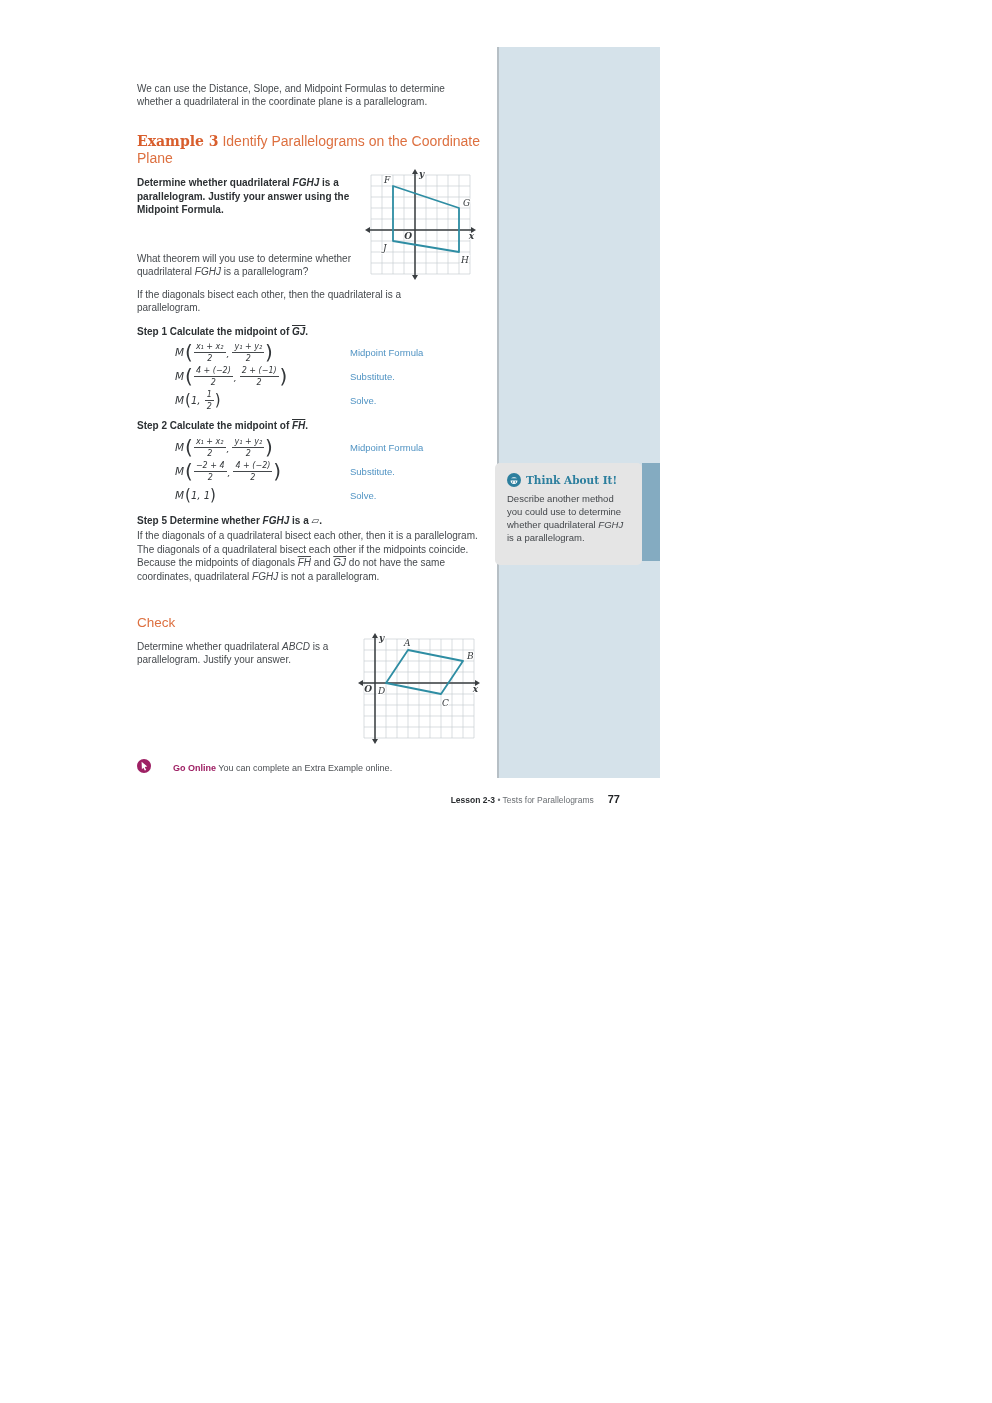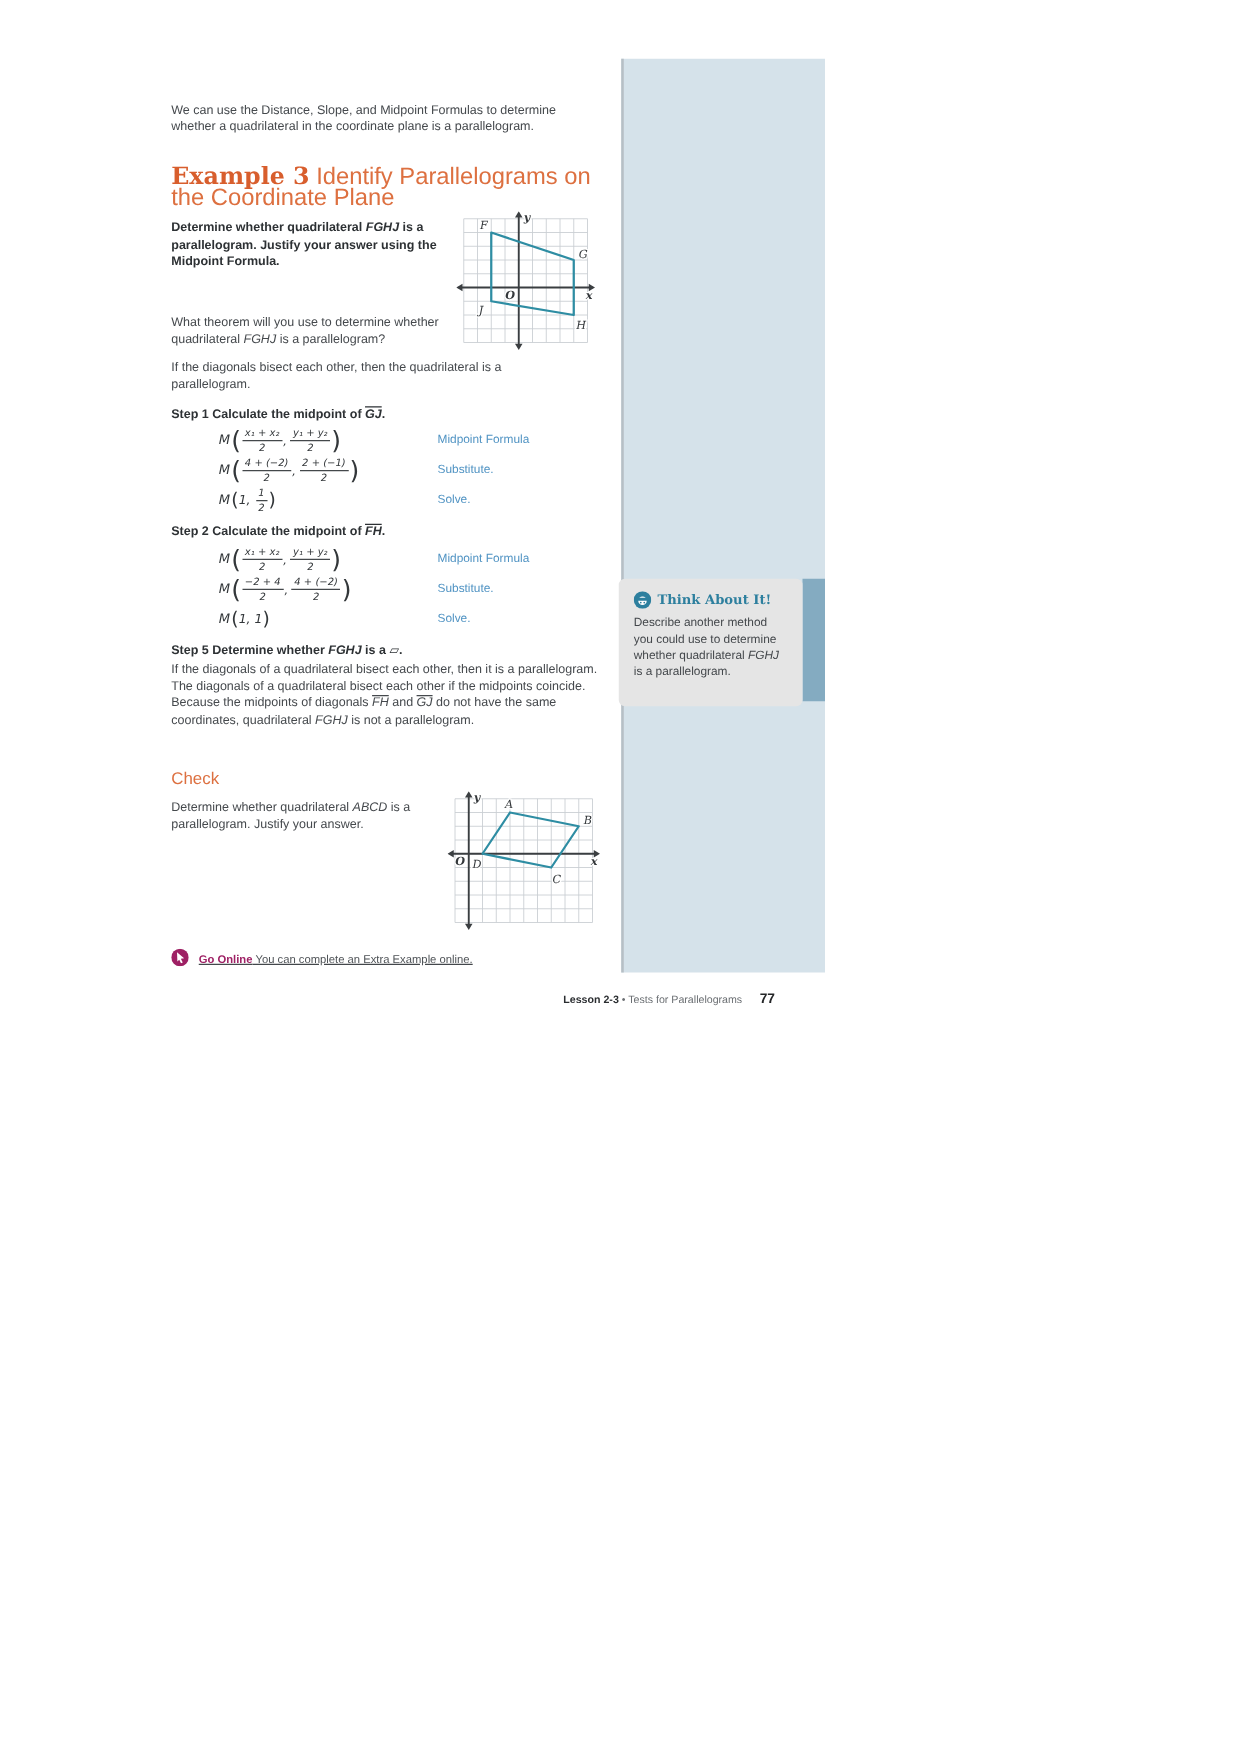--- a/index.html
+++ b/index.html
@@ -10,21 +10,21 @@
   }
   .abs { position:absolute; }
 
   
   .body-text { font-size:10px; line-height:13px; color:#45494d; }
   .bold-text { font-size:10px; line-height:13.5px; font-weight:bold; color:#2d3134; }
   .seg-i { font-style:italic;margin-top:27px; }
   .seg-io { font-style:italic; text-decoration:overline; }
   .seg-sym { font-style:normal; font-family:"DejaVu Sans", sans-serif; }
 
-  .example-heading { font-size:19px; line-height:17px; }
+  .example-heading { font-size:14px; line-height:17px; }
   .example-label { font-family:"DejaVu Serif", serif; font-weight:bold; color:#d85e2d; }
   .example-title { color:#dd7040; }
   .check-heading { font-size:13.5px; color:#dd7040; }
 
   .step-heading { font-size:10px; font-weight:bold; color:#2d3134; }
 
   
   .math-block { width:345px; }
   .math-row { position:relative; height:24px; display:flex; align-items:center; padding-left:38px; }
   .mexp { display:inline-flex; align-items:center; font-style:italic; color:#33373a;
@@ -43,21 +43,21 @@
 
   
   .sidebar { background:#d5e2ea; border-left:2px solid #b6bfc5; }
   .think-box { background:#e5e5e5; border-radius:5px; padding:10px 12px 11px; }
   .think-strip { background:#84abc1; }
   .think-title-row { display:flex; align-items:center; gap:5px; margin-bottom:5px; }
   .think-title { font-family:"DejaVu Serif", serif; font-size:10.5px; font-weight:bold; color:#2d7f9e; }
   .think-body { font-size:9.5px; line-height:13px; color:#43474b; }
 
   
-  .go-online-row { display:flex; align-items:center; gap:8px;text-decoration:underline; }
+  .go-online-row { display:flex; align-items:center; gap:22px; }
   .go-online-label { font-size:9px; font-weight:bold; color:#9e2064; }
   .go-online-rest { font-size:9px; color:#4d5155; }
   .footer { font-size:8.5px; color:#6a6e72; text-align:right; }
   .footer .lesson { font-weight:bold; color:#2a2d30;text-align:right; }
   .footer .pagenum { font-weight:bold; font-size:11px; color:#232527; margin-left:14px; }
 
   .figure svg { display:block; }
 </style>
 </head>
 <body>

